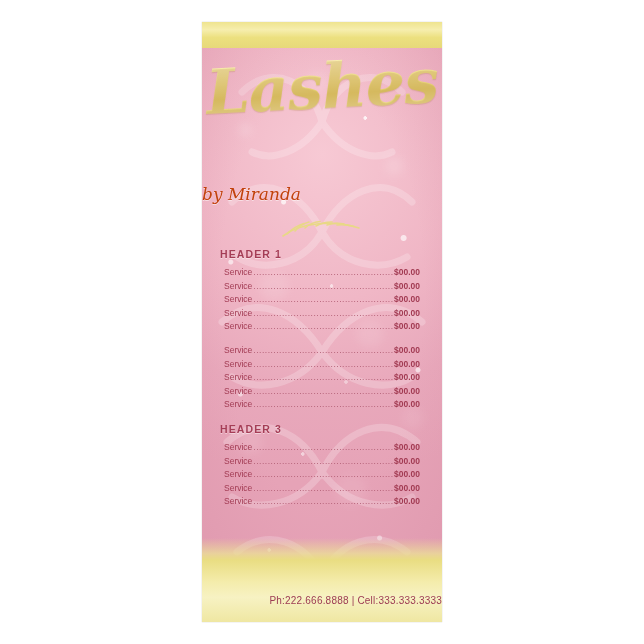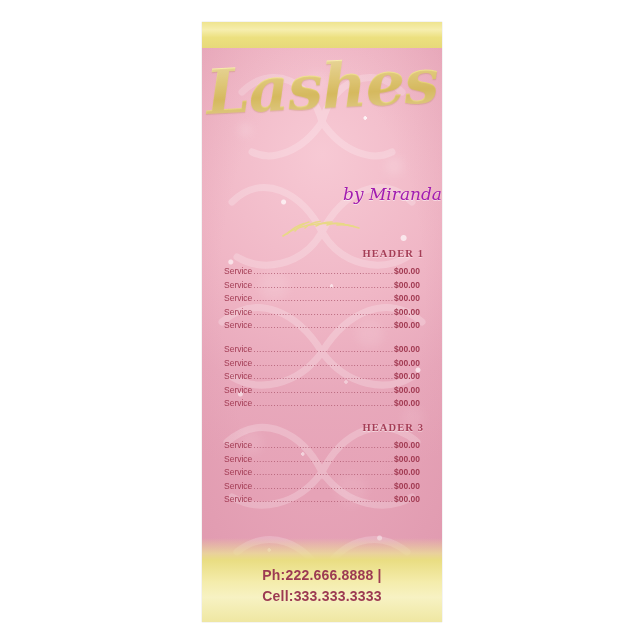--- a/index.html
+++ b/index.html
@@ -115,25 +115,25 @@
     -webkit-background-clip: text;
     background-clip: text;
     -webkit-text-fill-color: transparent;
     text-shadow: 0 1px 1px rgba(170,120,60,.25);
     transform: rotate(-3deg);
   }
   .subtitle {
     position: absolute;
     left: 0; right: 0;
     top: 162px;
-    text-align: right;
+    text-align: left;
     font-family: "DejaVu Serif", serif;
     font-style: italic;
     font-size: 17px;
-    color: #a21caf;
+    color: #c2410c;
     text-shadow: 0 1px 0 rgba(255,255,255,.5);
   }
 
   .lash-mark {
     position: absolute;
     left: 50%;
     transform: translateX(-50%);
     top: 192px;
     width: 86px;
     height: 30px;
@@ -141,28 +141,27 @@
 
   
   .menu {
     position: absolute;
     left: 18px;
     right: 18px;
     top: 226px;
   }
   .section { margin-bottom: 14px; }
   .section-header {
-    text-align: right;
+    text-align: left;
     font-size: 10.5px;
     font-weight: bold;
     letter-spacing: 1.1px;
     color: #a53d56;
     margin-bottom: 7px;
     text-shadow: 0 1px 0 rgba(255,255,255,.45);
-    font-family: Liberation Serif, serif;
   }
   .menu-row {
     display: flex;
     align-items: baseline;
     font-size: 8.5px;
     color: #a23b53;
     margin: 0 4px 3.5px 4px;
     white-space: nowrap;
   }
   .menu-row .label { flex: 0 0 auto; text-align: right; }
@@ -174,24 +173,24 @@
     letter-spacing: .5px;
     font-size: 8.5px;
   }
   .menu-row .price { flex: 0 0 auto; font-weight: bold; }
 
   
   .footer {
     position: absolute;
     left: 0; right: 0;
     bottom: 14px;
-    text-align: center;
+    text-align: right;
     color: #9c3a52;
-    font-size: 14px;
-    font-weight: bold;
+    font-size: 10px;
+    font-weight: normal;
     line-height: 1.55;
     letter-spacing: .2px;
   }
 </style>
 </head>
 <body>
 
 <div id="card-wrap">
 
   <div class="bg-base"></div>

